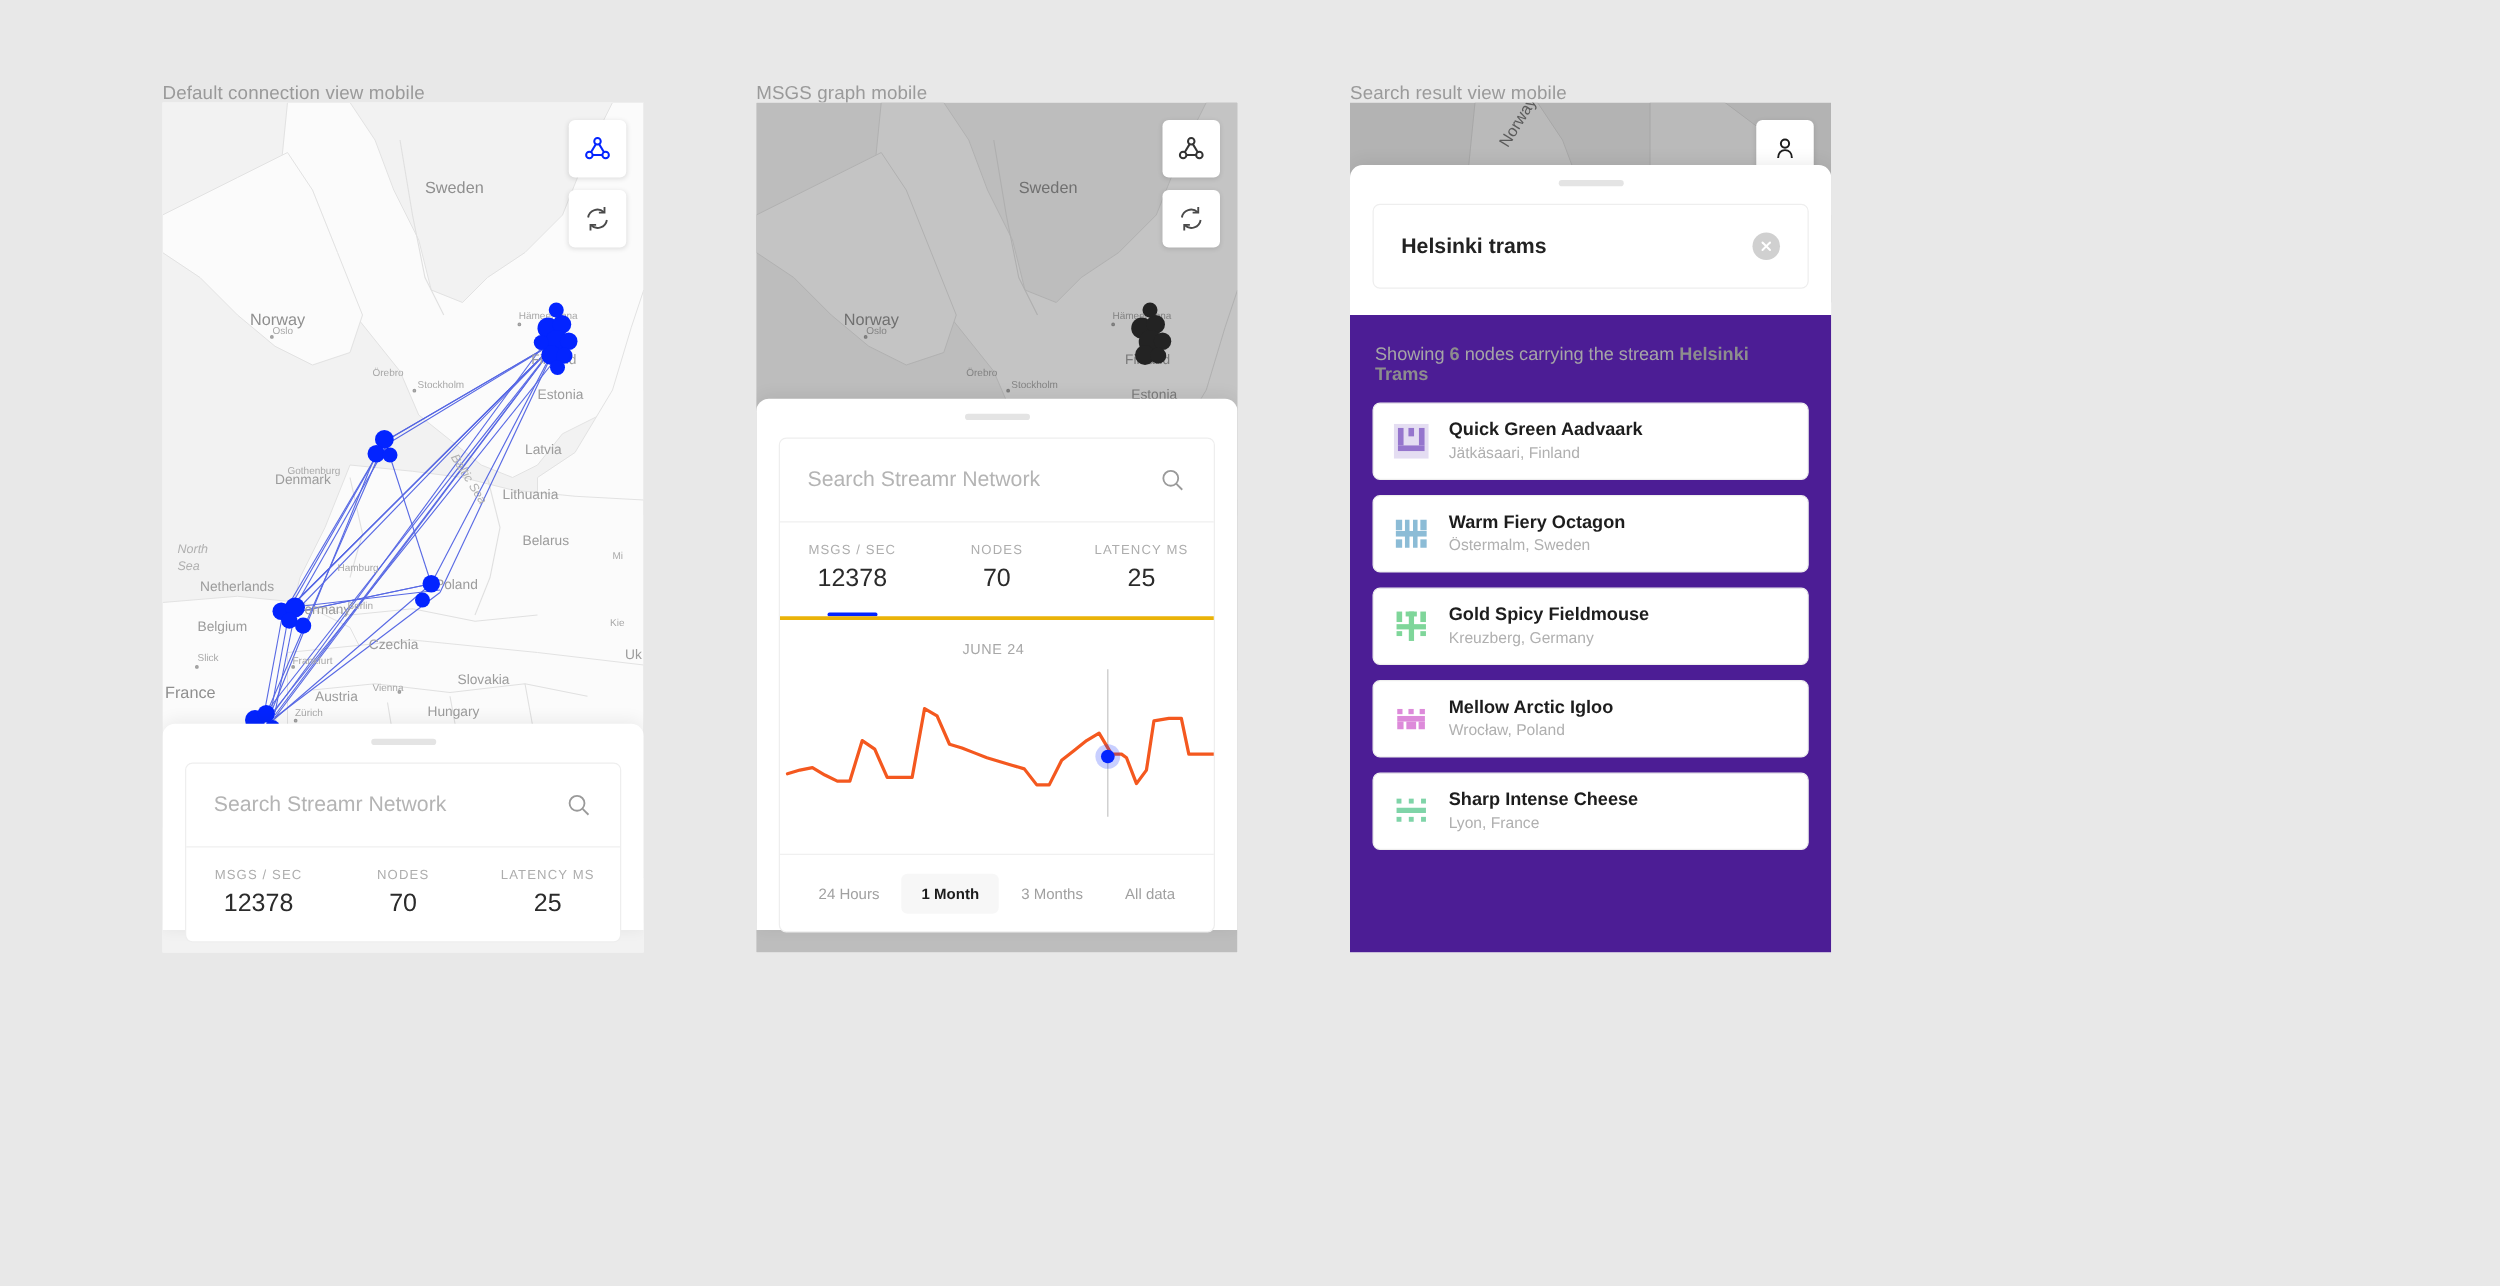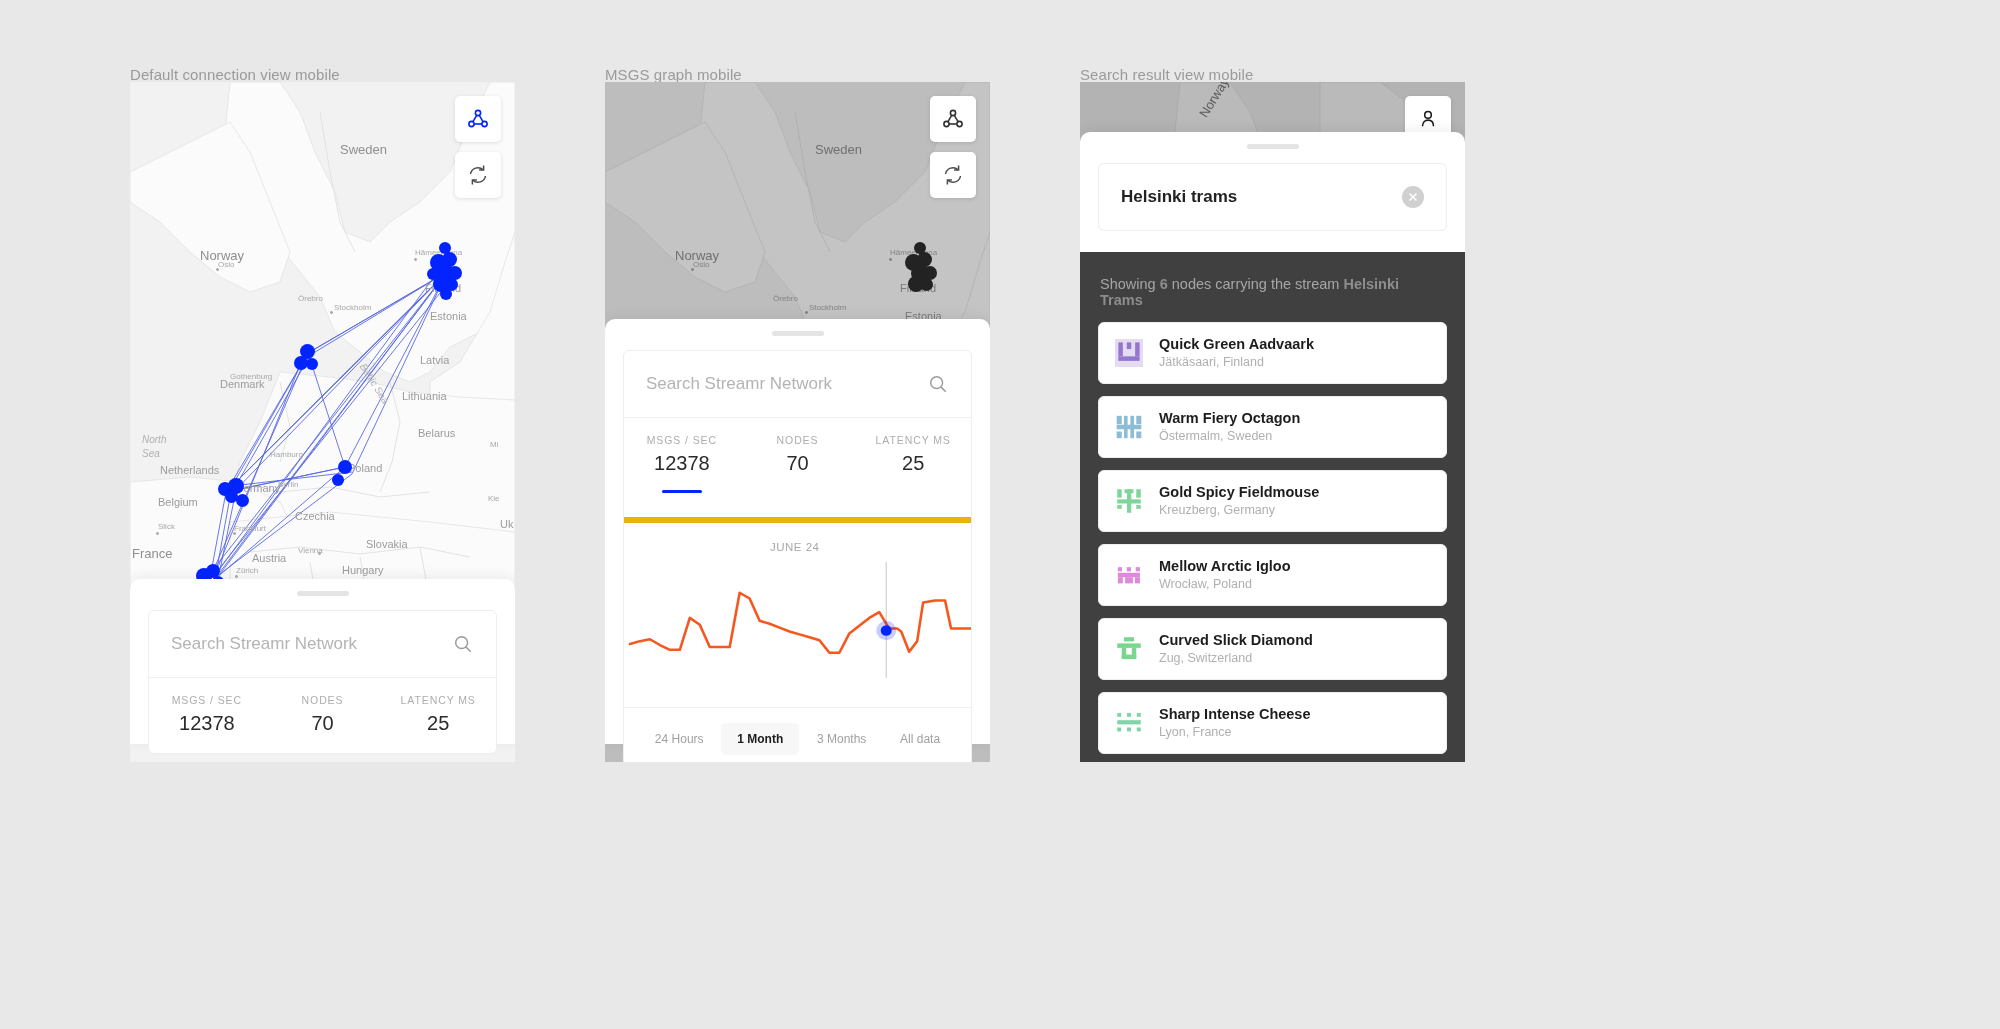--- a/index.html
+++ b/index.html
@@ -127,24 +127,23 @@
   .stat-underline {
     position: absolute;
     bottom: -18px; left: 50%; transform: translateX(-50%);
     width: 40px; height: 3px;
     background: #0324ff;
     border-radius: 2px;
   }
 
   
   .chart-box {
-    border-top: 6px solid #eab308;
+    border-top: 3px solid #eab308;
     height: 190px;
     position: relative;
-    margin-top: 24px;
   }
   .chart-box svg { position: absolute; inset: 0; width: 100%; height: 100%; }
   .chart-date-label {
     position: absolute;
     font-size: 11.5px; letter-spacing: 0.5px;
     color: #a8a8a8;
     white-space: nowrap;
   }
   .range-row {
     border-top: 1px solid #f0f0f0;
@@ -156,21 +155,21 @@
     font-size: 12px; color: #a0a0a0;
     padding: 9px 16px; border-radius: 5px;
     cursor: pointer; white-space: nowrap;
   }
   .range-btn.active { background: #f7f7f7; color: #1d1d1d; font-weight: 700; }
 
   
   .results-area {
     position: absolute;
     left: 0; right: 0;
-    background: #404040;
+    background: #4c1d95;
     overflow: hidden;
   }
   .showing-text {
     font-size: 14.5px; color: #a6a6a6;
     padding: 24px 20px 14px;
   }
   .showing-text b { color: #8d8d8d; font-weight: 700; }
   .result-item {
     margin: 0 18px 12px;
     background: #fff;
@@ -588,33 +587,20 @@
             <rect x="1" y="5.8" width="1.8" height="2.2" fill="#dd8ada"></rect>
               <rect x="7.1" y="5.8" width="1.8" height="2.2" fill="#dd8ada"></rect>
             <rect x="3.6" y="5.8" width="2.8" height="2.2" fill="#dd8ada"></rect>
           </svg>
           <div>
             <div class="res-name">Mellow Arctic Igloo</div>
             <div class="res-loc">Wrocław, Poland</div>
           </div>
         </div>
 
-        <div class="result-item">
-          <svg class="identicon" viewBox="0 0 10 10">
-            <rect x="3.2" y="0.8" width="3.6" height="1.5" fill="#79d68e"></rect>
-            <rect x="0.8" y="3" width="8.4" height="1.6" fill="#79d68e"></rect>
-            <rect x="2.4" y="4.6" width="1.6" height="3.6" fill="#79d68e"></rect>
-              <rect x="6" y="4.6" width="1.6" height="3.6" fill="#79d68e"></rect>
-            <rect x="2.4" y="7" width="5.2" height="1.6" fill="#79d68e"></rect>
-          </svg>
-          <div>
-            <div class="res-name">Curved Slick Diamond</div>
-            <div class="res-loc">Zug, Switzerland</div>
-          </div>
-        </div>
 
         <div class="result-item">
           <svg class="identicon" viewBox="0 0 10 10">
             <rect x="0.8" y="1.4" width="1.4" height="1.4" fill="#7fd4a8"></rect>
               <rect x="4.3" y="1.4" width="1.4" height="1.4" fill="#7fd4a8"></rect>
               <rect x="7.8" y="1.4" width="1.4" height="1.4" fill="#7fd4a8"></rect>
             <rect x="0.8" y="4" width="8.4" height="1.5" fill="#7fd4a8"></rect>
             <rect x="0.8" y="6.6" width="1.4" height="1.4" fill="#7fd4a8"></rect>
               <rect x="4.3" y="6.6" width="1.4" height="1.4" fill="#7fd4a8"></rect>
               <rect x="7.8" y="6.6" width="1.4" height="1.4" fill="#7fd4a8"></rect>

